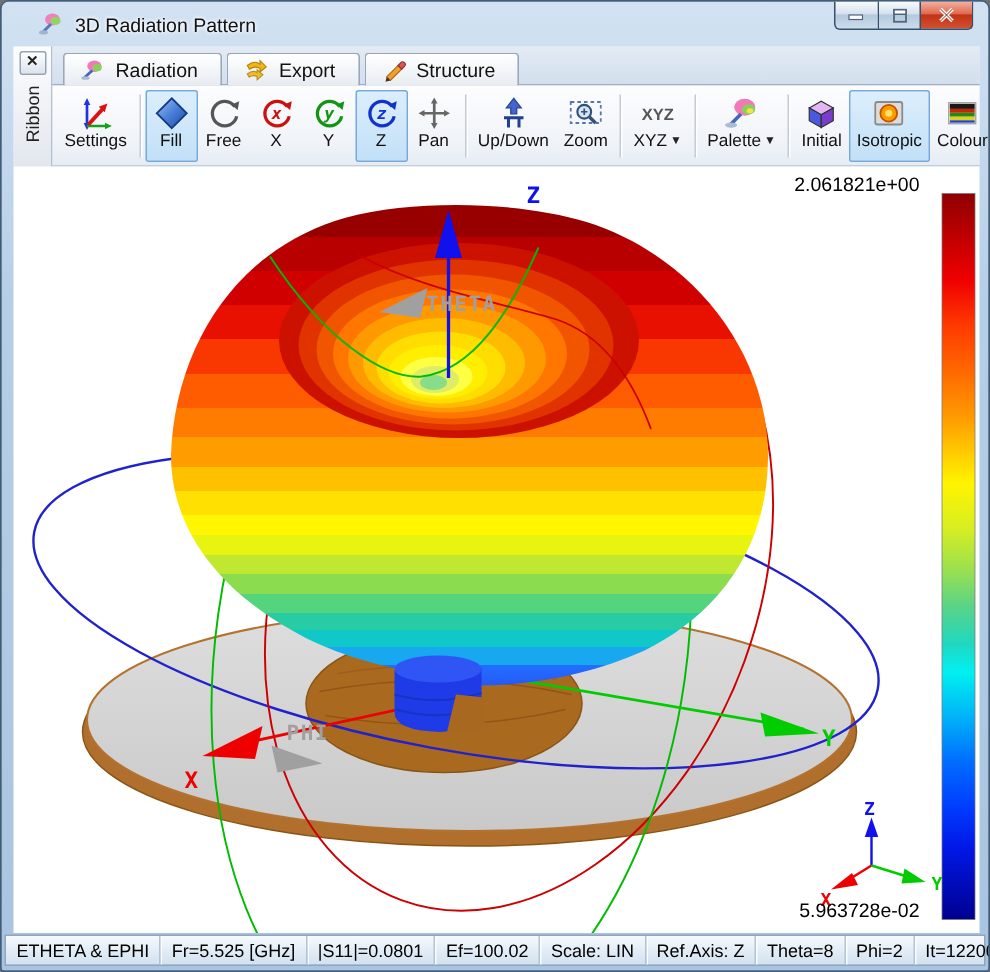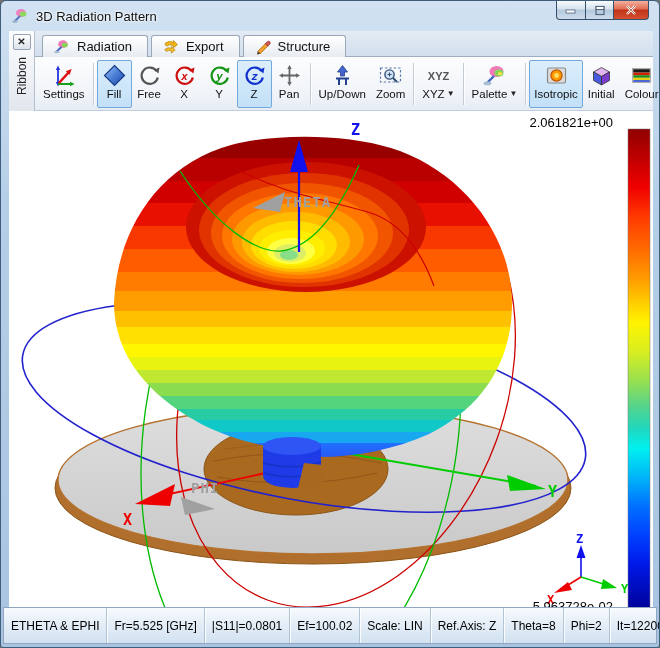--- a/index.html
+++ b/index.html
@@ -4,21 +4,21 @@
 <style>
   html,body{margin:0;padding:0;background:#707070;}
   *{box-sizing:border-box;}
   .window{
     position:relative;width:660px;height:648px;margin:0 auto;
     font-family:"Liberation Sans",sans-serif;
     background:linear-gradient(#d2e2f2,#b6cfe8 30%,#a9c4e0);
     border:1px solid #3f5e7d;border-radius:6px 6px 3px 3px;overflow:hidden;
   }
   
-  .titlebar{position:absolute;top:0;left:0;right:0;height:30px;display:flex;align-items:center;padding-left:10px;gap:7px;}
+  .titlebar{position:absolute;top:0;left:0;right:0;height:30px;display:flex;align-items:center;padding-left:24px;gap:7px;}
   .title-text{font-size:13px;color:#111;text-shadow:0 0 3px #fff,0 0 3px #fff;}
   .win-controls{position:absolute;top:0;right:10px;display:flex;}
   .wbtn{height:19px;border:1px solid #35506b;border-top:none;display:flex;align-items:center;justify-content:center;
         background:linear-gradient(#f8fbfd,#d5e1ee 45%,#b4c9dd 50%,#cddcec);}
   .wbtn.min{width:30px;border-radius:0 0 0 4px;}
   .wbtn.max{width:28px;border-left:none;}
   .wbtn.close{width:35px;border-left:none;border-radius:0 0 4px 0;
         background:linear-gradient(#f4b0a0,#e06a50 45%,#c03318 50%,#d4502f);}
   
   .top-zone{position:absolute;top:30px;left:8px;width:644px;height:80px;display:flex;background:#edf1f6;}
@@ -37,21 +37,21 @@
   .tbtn{display:flex;flex-direction:column;align-items:center;justify-content:flex-start;padding:2px 4px 1px;border:1px solid transparent;border-radius:2px;}
   .tbtn .ticon{width:25px;height:25px;flex:none;}
   .tbtn .tlabel{font-size:11.5px;color:#111;white-space:nowrap;display:flex;align-items:center;gap:1px;}
   .tbtn.active{background:linear-gradient(#dceefc,#c2e0f7);border-color:#74a9dd;}
   .tsep{width:1px;background:#c3cbd5;box-shadow:1px 0 0 rgba(255,255,255,.9);margin:3px 3px;flex:none;}
   .dd{font-size:8px;line-height:8px;color:#222;margin-left:1px;}
   
   .viewport{position:absolute;top:110px;left:8px;width:644px;height:511px;background:#ffffff;}
   .viewport svg{display:block;}
   
-  .statusbar{position:absolute;left:2px;right:2px;bottom:3px;height:37px;display:flex;align-items:stretch;
+  .statusbar{position:absolute;left:2px;right:2px;bottom:3px;height:21px;display:flex;align-items:stretch;
       background:linear-gradient(#f6fafd,#dfeaf5 60%,#d2e2f1);border:1px solid #90a6c0;font-size:12px;color:#000;}
   .sseg{display:flex;align-items:center;padding:0 7px;border-right:1px solid #b3c3d6;box-shadow:1px 0 0 rgba(255,255,255,.85);white-space:nowrap;}
   .sfill{flex:1;}
   .grip{width:13px;align-self:flex-end;height:13px;margin:0 1px 1px 0;
      background:
        radial-gradient(circle at 10px 10px, #8fa4bc 1.2px, transparent 1.4px),
        radial-gradient(circle at 10px 5px,  #8fa4bc 1.2px, transparent 1.4px),
        radial-gradient(circle at 5px 10px,  #8fa4bc 1.2px, transparent 1.4px);}
 </style>
 </head>
@@ -247,36 +247,36 @@
             <ellipse cx="5.4" cy="20.4" rx="4" ry="1.8" fill="#a8bdd2"></ellipse>
           </svg>
           <span class="tlabel">
               <span>Palette</span>
               <span class="dd">▼</span>
             </span>
         </div>
 
         <div class="tsep"></div>
 
+        <div class="tbtn">
+          <svg class="ticon" viewBox="0 0 25 25">
+            <path d="M4.5,9 L12.5,4.5 L20.5,9 L12.5,13.5 Z" fill="#e3b6f2" stroke="#333" stroke-width="0.8"></path>
+            <path d="M4.5,9 L12.5,13.5 L12.5,22 L4.5,17.5 Z" fill="#4a5ae0" stroke="#333" stroke-width="0.8"></path>
+            <path d="M20.5,9 L12.5,13.5 L12.5,22 L20.5,17.5 Z" fill="#7a3ccc" stroke="#333" stroke-width="0.8"></path>
+          </svg>
+          <span class="tlabel">Initial</span>
+        </div>
+
         <div class="tbtn active">
           <svg class="ticon" viewBox="0 0 25 25">
             <rect x="3.5" y="5" width="18" height="15" rx="1.5" fill="#dcdcdc" stroke="#8a8a8a" stroke-width="1.2"></rect>
             <circle cx="12.5" cy="12.5" r="5.6" fill="#ff9900" stroke="#c05500" stroke-width="1.2"></circle>
             <circle cx="12.5" cy="12.5" r="2.4" fill="#ffe066"></circle>
           </svg>
           <span class="tlabel">Isotropic</span>
-        </div>
-
-        <div class="tbtn">
-          <svg class="ticon" viewBox="0 0 25 25">
-            <path d="M4.5,9 L12.5,4.5 L20.5,9 L12.5,13.5 Z" fill="#e3b6f2" stroke="#333" stroke-width="0.8"></path>
-            <path d="M4.5,9 L12.5,13.5 L12.5,22 L4.5,17.5 Z" fill="#4a5ae0" stroke="#333" stroke-width="0.8"></path>
-            <path d="M20.5,9 L12.5,13.5 L12.5,22 L20.5,17.5 Z" fill="#7a3ccc" stroke="#333" stroke-width="0.8"></path>
-          </svg>
-          <span class="tlabel">Initial</span>
         </div>
 
         <div class="tbtn">
           <svg class="ticon" viewBox="0 0 25 25">
             <rect x="3.5" y="5.5" width="18" height="14" fill="#fff" stroke="#999" stroke-width="0.8"></rect>
             <rect x="4.2" y="6.2" width="16.6" height="3.4" fill="#1a1a1a"></rect>
             <rect x="4.2" y="9.6" width="16.6" height="2.6" fill="#cc2200"></rect>
             <rect x="4.2" y="12.2" width="16.6" height="2.6" fill="#1d8a1d"></rect>
             <rect x="4.2" y="14.8" width="16.6" height="2.4" fill="#e3cf12"></rect>
             <rect x="4.2" y="17.2" width="16.6" height="1.6" fill="#2244cc"></rect>

